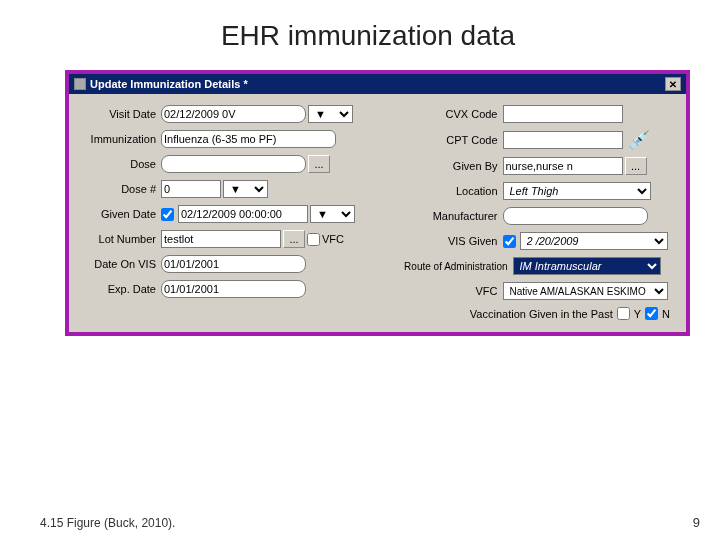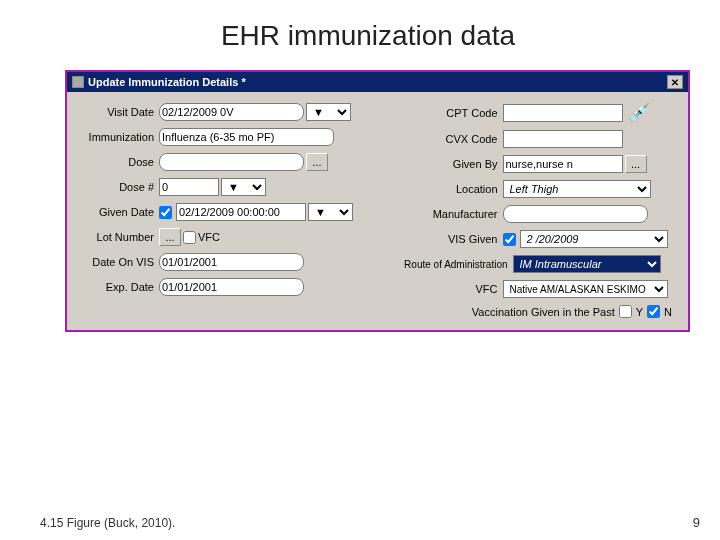--- a/index.html
+++ b/index.html
@@ -22,21 +22,21 @@
 
     .dialog-wrapper {
       display: flex;
       justify-content: center;
       align-items: flex-start;
       padding: 0 30px;
     }
 
     .dialog {
       width: 640px;
-      border: 2px solid #a21caf;
+      border: 4px solid #a21caf;
       background: #d4d0c8;
       font-family: 'Arial', sans-serif;
       font-size: 11px;
       color: #000;
       margin-left: 35px;
     }
 
     .dialog-titlebar {
       background: #0a246a;
       color: #fff;
@@ -257,20 +257,21 @@
             <div class="inline-flex">
               <input type="checkbox" checked="" style="margin-right: 2px;">
               <input class="form-input" style="width: 130px;" type="text" value="02/12/2009 00:00:00">
               <select class="form-select form-select-sm"><option>▼</option></select>
             </div>
           </div>
 
           <div class="form-row">
             <span class="form-label">Lot Number</span>
             <div class="inline-flex">
+              <input class="form-input form-input-md" type="text" value="testlot" style="">
               <button class="btn-small">...</button>
               <label class="checkbox-label">
                 <input type="checkbox" style="">
                 <span>VFC</span>
               </label>
             </div>
           </div>
 
           <div class="form-row">
             <span class="form-label">Date On VIS</span>
@@ -280,30 +281,30 @@
           <div class="form-row">
             <span class="form-label">Exp. Date</span>
             <input class="form-input form-input-lg" type="text" value="01/01/2001" style="">
           </div>
 
         </div>
 
         <div class="form-col">
 
           <div class="form-row">
+            <span class="form-label form-label-wide">CVX Code</span>
+            <input class="form-input form-input-md" type="text" value="" style="">
+          </div>
+
+          <div class="form-row">
             <span class="form-label form-label-wide">CPT Code</span>
             <div class="inline-flex">
               <input class="form-input form-input-md" type="text" value="" style="">
               <span class="needle-icon">💉</span>
             </div>
-          </div>
-
-          <div class="form-row">
-            <span class="form-label form-label-wide">CVX Code</span>
-            <input class="form-input form-input-md" type="text" value="" style="">
           </div>
 
           <div class="form-row">
             <span class="form-label form-label-wide">Given By</span>
             <div class="inline-flex">
               <input class="form-input form-input-md" type="text" value="nurse,nurse n" style="">
               <button class="btn-small">...</button>
             </div>
           </div>
 

